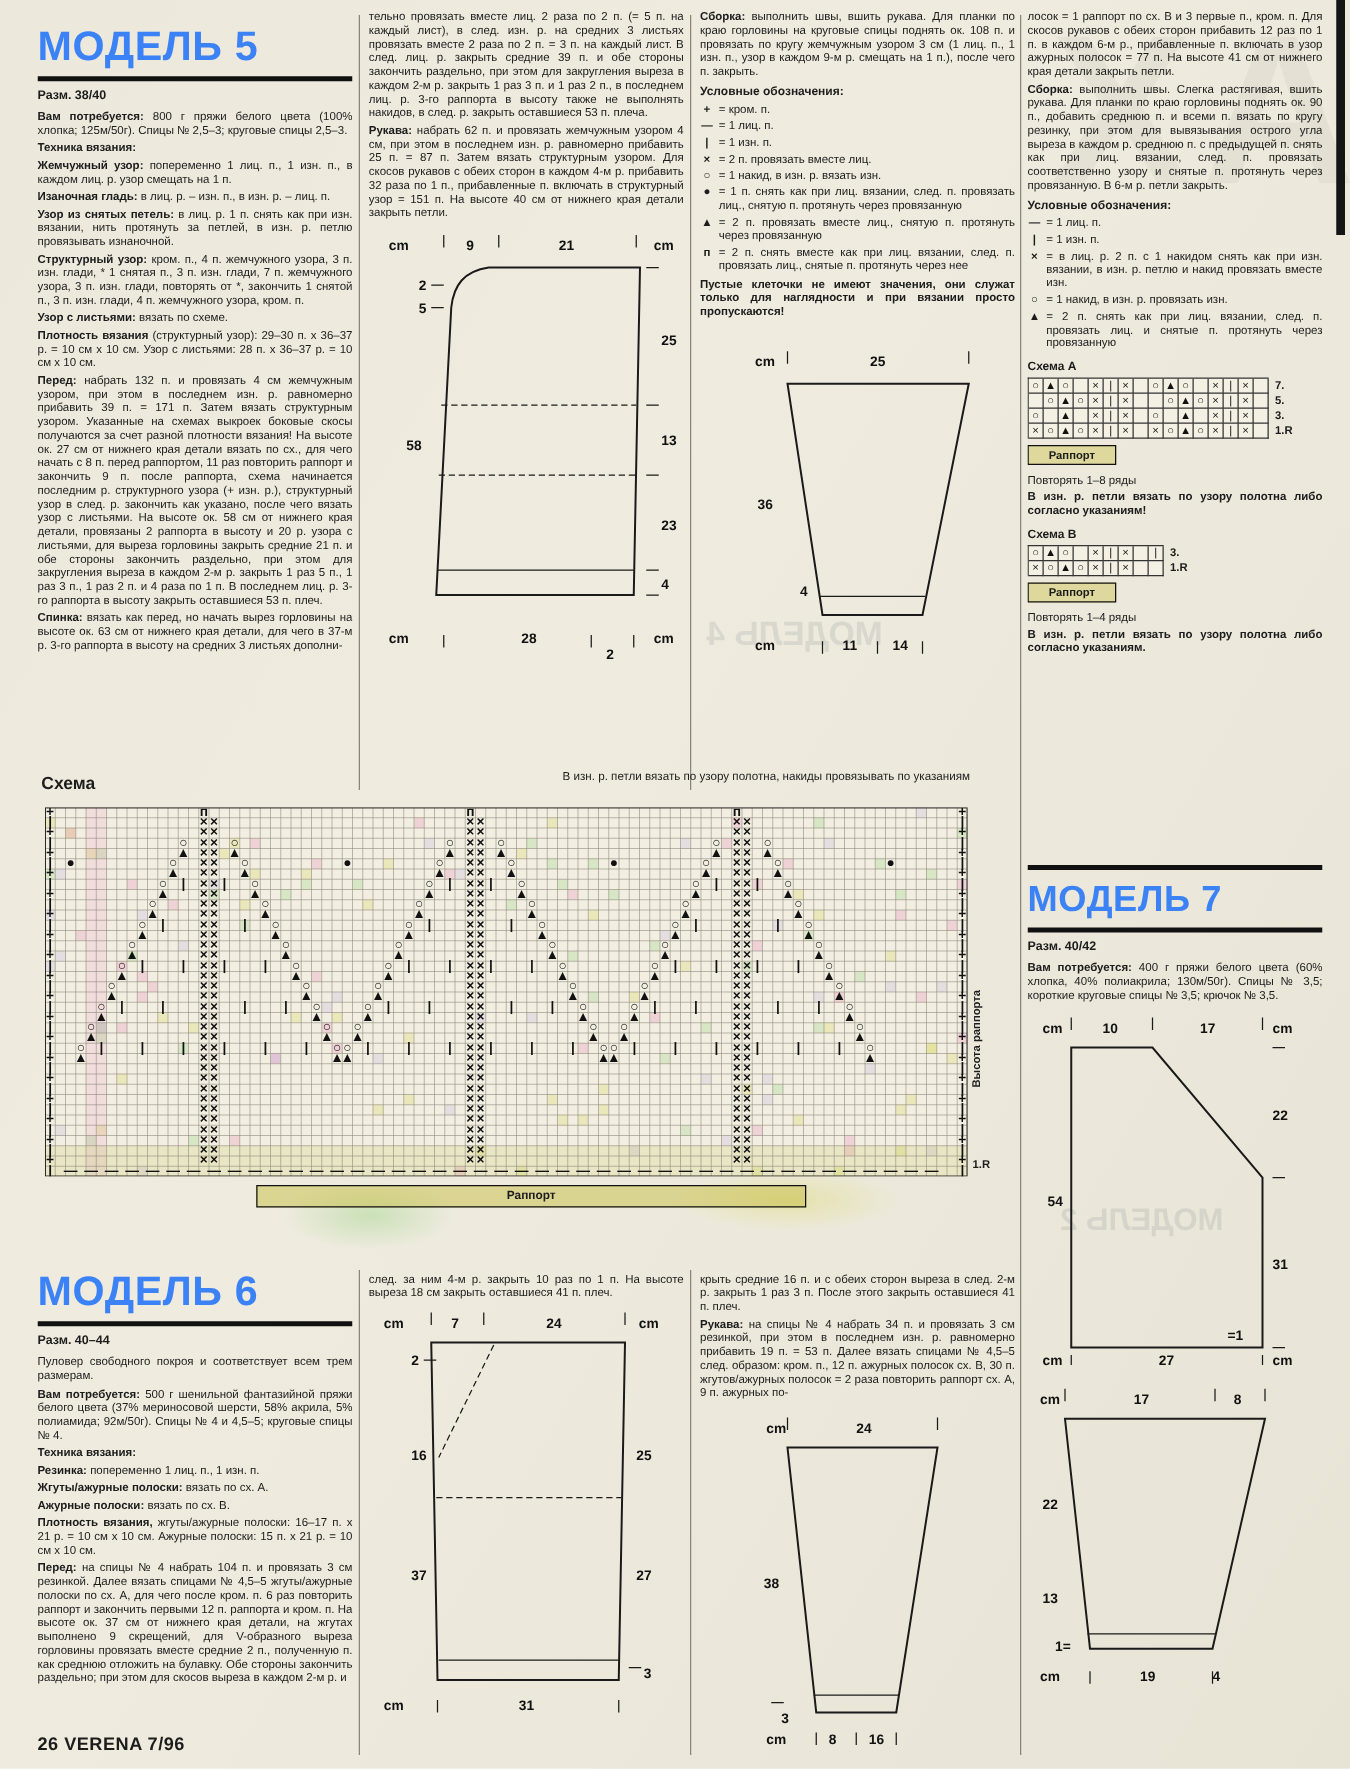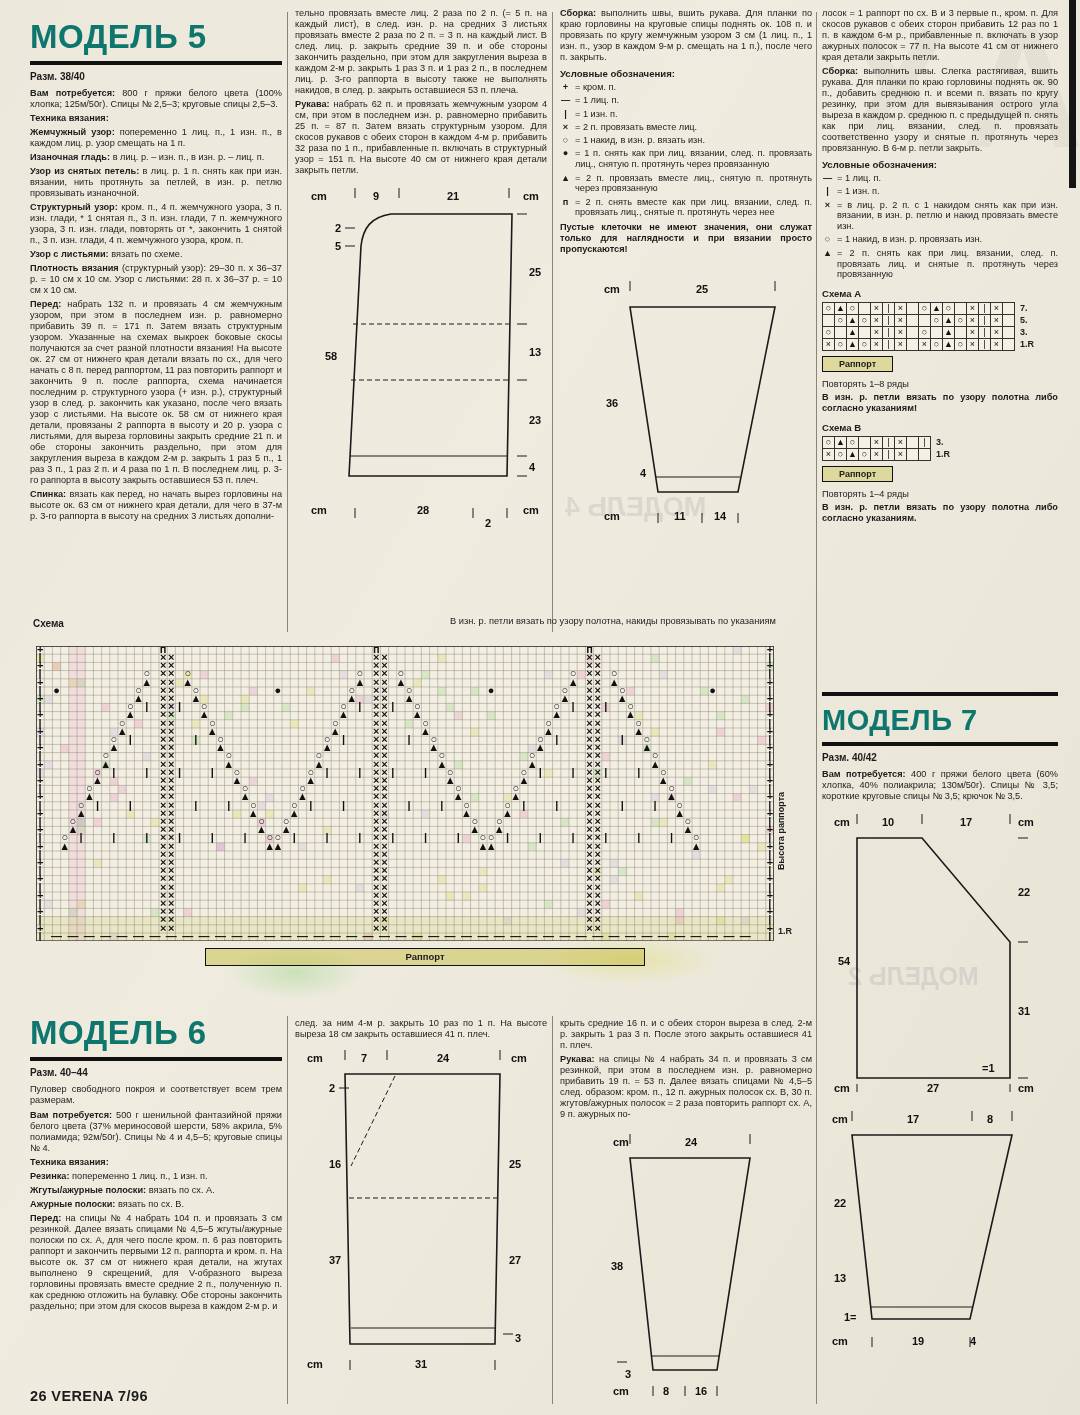--- a/index.html
+++ b/index.html
@@ -4,42 +4,42 @@
 <style>
   *{margin:0;padding:0;box-sizing:border-box}
   html,body{width:1080px;height:1415px}
   body{
     position:relative;overflow:hidden;color:#1c1c1c;
     background:linear-gradient(120deg,#ece9dc 0%,#efecdf 40%,#e7e4d6 100%);
     font-family:"Liberation Sans",sans-serif;
   }
   .abs{position:absolute}
   .col{position:absolute;overflow:hidden}
-  .model-title{font-size:33px;font-weight:800;letter-spacing:.5px;border-bottom:4px solid #111;padding-bottom:5px;margin-bottom:6px;color:#0f766e}
+  .model-title{font-size:33px;font-weight:800;letter-spacing:.5px;border-bottom:4px solid #111;padding-bottom:5px;margin-bottom:6px;color:#3b82f6}
   .model-title.small{font-size:29px}
   .size-label{font-size:10px;font-weight:700;margin:5px 0 6px}
   .intro{font-size:9.2px;line-height:11px;margin-bottom:4px;text-align:justify}
   .para{font-size:9.2px;line-height:11px;text-align:justify;margin-bottom:3px}
   .para b{font-weight:700}
   .sec-head{font-weight:700;font-size:9.6px;margin:5px 0 3px}
   .legend-item{display:flex;gap:4px;font-size:9.2px;line-height:10.8px;margin-bottom:2.5px;text-align:justify}
   .legend-sym{min-width:11px;font-weight:700;text-align:center}
   .schema-row{display:flex;align-items:flex-start;margin-top:2px}
   .gridwrap{display:inline-block;border-top:1px solid #333;border-left:1px solid #333;background:#f4f1e4}
   .grow{display:flex;height:12px}
   .gcell{width:12px;height:12px;border-right:1px solid #333;border-bottom:1px solid #333;font-size:9px;line-height:11px;text-align:center;color:#111}
   .rowlabs{padding-left:5px}
   .rowlab{height:12px;line-height:12px;font-size:9px;font-weight:700}
   .rapport-box{display:inline-block;border:1.5px solid #111;background:rgba(205,195,80,.45);font-size:9px;font-weight:700;padding:2px 16px;margin-top:5px}
   .repeat-line{font-size:9.2px;font-weight:400;margin:7px 0 3px}
   .schema-note{font-size:9.2px;line-height:10.8px;font-weight:700;margin-bottom:6px;text-align:justify}
   .vrule{position:absolute;width:1px;background:#8a857a}
   .hrule-thick{height:4px;background:#111;margin-bottom:8px}
   .chart-note{font-size:9.3px;font-weight:400}
-  .schema-word{font-size:10px;font-weight:700}
+  .schema-word{font-size:14px;font-weight:700}
   .bigchart-rapport{position:absolute;left:205px;top:948px;width:440px;height:18px;border:1.5px solid #111;background:rgba(200,190,70,.5);font-size:9.5px;font-weight:700;text-align:center;line-height:16px}
   .height-label{position:absolute;left:776px;top:700px;height:170px;writing-mode:vertical-rl;transform:rotate(180deg);font-size:9px;font-weight:700}
   .row1-label{position:absolute;left:778px;top:926px;font-size:9px;font-weight:700}
   svg text{font-family:"Liberation Sans",sans-serif;font-size:11px;font-weight:700;fill:#111}
   .diagram{display:block}
   .footer{position:absolute;left:30px;top:1388px;font-size:14.5px;font-weight:700;letter-spacing:.4px}
   .ghost{position:absolute;font-weight:800;color:rgba(40,45,80,.10);transform:scaleX(-1);white-space:nowrap}
   .watermark{position:absolute;font-weight:800;color:rgba(110,100,80,.07);font-size:170px;letter-spacing:8px}
   .edge-bar{position:absolute;right:4px;top:0;width:7px;height:188px;background:#151515}
   .blob{position:absolute;border-radius:50%;pointer-events:none}
@@ -1111,20 +1111,21 @@
       <p class="para"><b>Вам потребуется:</b> <span>500 г шенильной фантазийной пряжи белого цвета (37% мериносовой шерсти, 58% акрила, 5% полиамида; 92м/50г). Спицы № 4 и 4,5–5; круговые спицы № 4.</span></p>
 
       <p class="para"><b>Техника вязания:</b> <span></span></p>
 
       <p class="para"><b>Резинка:</b> <span>попеременно 1 лиц. п., 1 изн. п.</span></p>
 
       <p class="para"><b>Жгуты/ажурные полоски:</b> <span>вязать по сх. А.</span></p>
 
       <p class="para"><b>Ажурные полоски:</b> <span>вязать по сх. В.</span></p>
 
+      <p class="para"><b>Плотность вязания,</b> <span>жгуты/ажурные полоски: 16–17 п. х 21 р. = 10 см х 10 см. Ажурные полоски: 15 п. х 21 р. = 10 см х 10 см.</span></p>
 
       <p class="para"><b>Перед:</b> <span>на спицы № 4 набрать 104 п. и провязать 3 см резинкой. Далее вязать спицами № 4,5–5 жгуты/ажурные полоски по сх. А, для чего после кром. п. 6 раз повторить раппорт и закончить первыми 12 п. раппорта и кром. п. На высоте ок. 37 см от нижнего края детали, на жгутах выполнено 9 скрещений, для V-образного выреза горловины провязать вместе средние 2 п., полученную п. как среднюю отложить на булавку. Обе стороны закончить раздельно; при этом для скосов выреза в каждом 2-м р. и</span></p>
     </div>
 </div>
 
 <div class="col" style="left:295px;top:1018px;width:252px;height:390px">
   <div>
 
       <p class="para"><b></b> <span>след. за ним 4-м р. закрыть 10 раз по 1 п. На высоте выреза 18 см закрыть оставшиеся 41 п. плеч.</span></p>
 

